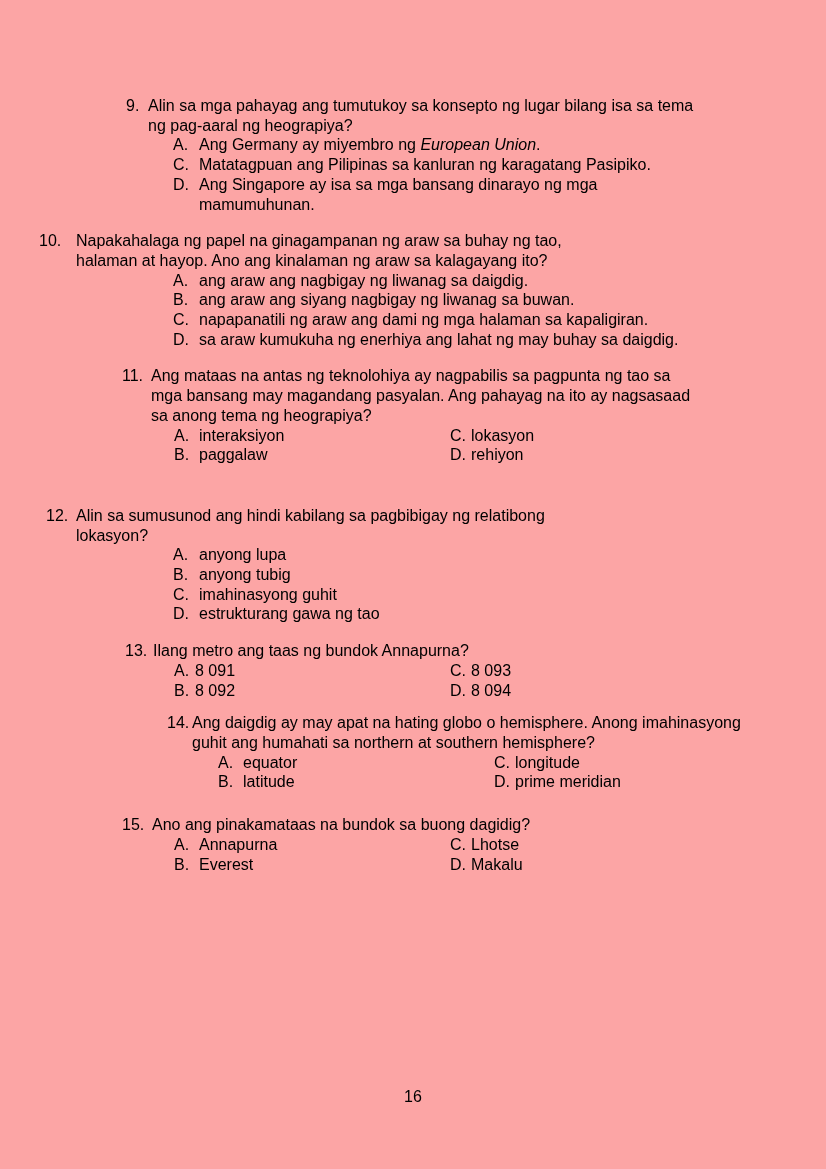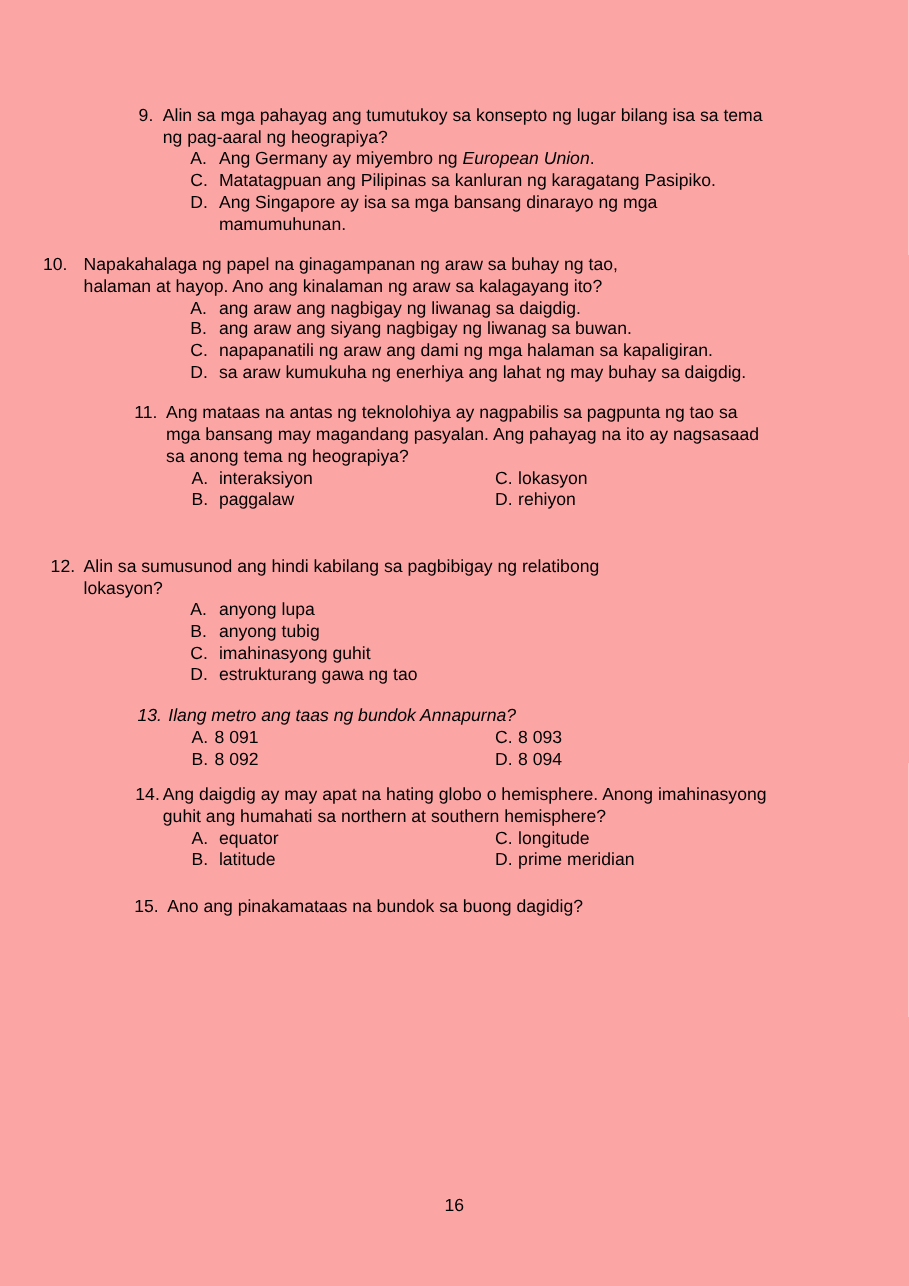--- a/index.html
+++ b/index.html
@@ -13,29 +13,29 @@
     position: relative;
     width: 826px; height: 1169px;
     background: #fca5a5;
     color: #000000;
     font-size: 16px;
     line-height: 19.7px;
   }
   .content { padding-top: 96px; }
   .q { margin-bottom: 17px; }
   .q.mb-sm { margin-bottom: 13px; }
-  .q.mb-lg { margin-bottom: 23px; }
+  .q.mb-lg { margin-bottom: 23px; margin-left: 44px; }
   .q-text { white-space: pre-line; }
   .num { display: inline-block; text-indent: 0; }
   
   .i9  { padding-left: 148px; text-indent: -22px; } .i9  .num { width: 22px; }
   .i10 { padding-left: 76px; text-indent: -37px; } .i10 .num { width: 37px; }
   .i11 { padding-left: 151px; text-indent: -29px; } .i11 .num { width: 29px; }
   .i12 { padding-left: 76px; text-indent: -30px; margin-top: 41px; } .i12 .num { width: 30px; }
-  .i13 { padding-left: 153px; text-indent: -28px; font-style: italic; } .i13 .num { width: 28px; }
+  .i13 { padding-left: 153px; text-indent: -28px; } .i13 .num { width: 28px; }
   .i14 { padding-left: 148px; text-indent: -25px; } .i14 .num { width: 25px; }
   .i15 { padding-left: 152px; text-indent: -30px; } .i15 .num { width: 30px; }
   
   .opt { padding-left: 199px; text-indent: -26px; white-space: pre-line; }
   .opt .lt { display: inline-block; width: 26px; text-indent: 0; }
   
   .opts2 { display: grid; grid-template-columns: 276px auto; justify-content: start; padding-left: 174px; }
   .opts2 .lt { display: inline-block; width: 25px; }
   .opts2 .lt.r { width: 21px; }
   em { font-style: italic; }
@@ -105,18 +105,24 @@
       <div class="opts2">
         <div><span class="lt">A.</span><span>equator</span></div>
         <div><span class="lt r">C.</span><span>longitude</span></div>
         <div><span class="lt">B.</span><span>latitude</span></div>
         <div><span class="lt r">D.</span><span>prime meridian</span></div>
       </div>
     </div>
 
     <div class="q">
       <div class="q-text i15"><span class="num">15.</span><span>Ano ang pinakamataas na bundok sa buong dagidig?</span></div>
+      <div class="opts2">
+        <div><span class="lt">A.</span><span>Annapurna</span></div>
+        <div><span class="lt r">C.</span><span>Lhotse</span></div>
+        <div><span class="lt">B.</span><span>Everest</span></div>
+        <div><span class="lt r">D.</span><span>Makalu</span></div>
+      </div>
     </div>
 
   </div>
 
   <div class="footer">16</div>
 </div>
 
 </body></html>

